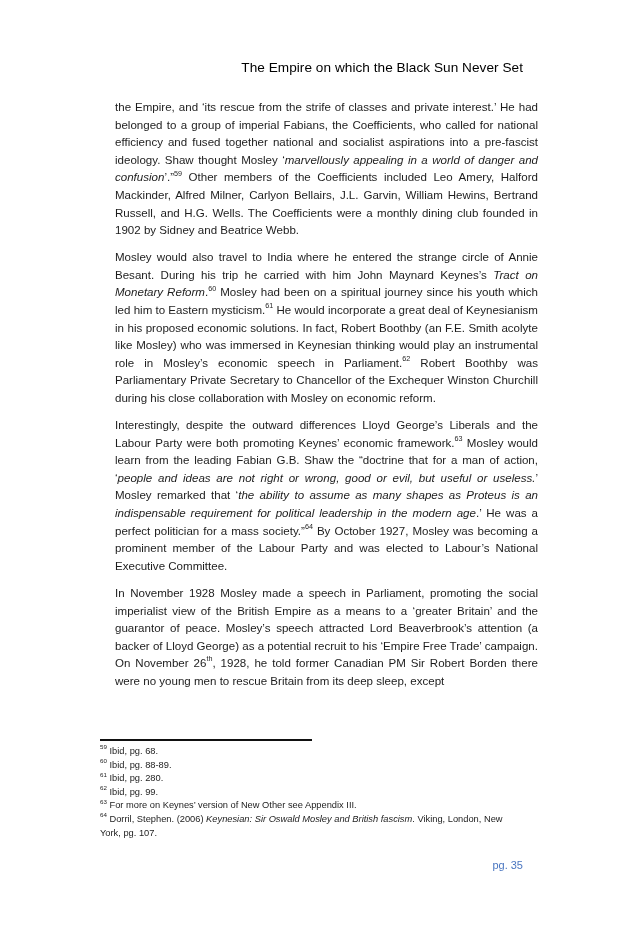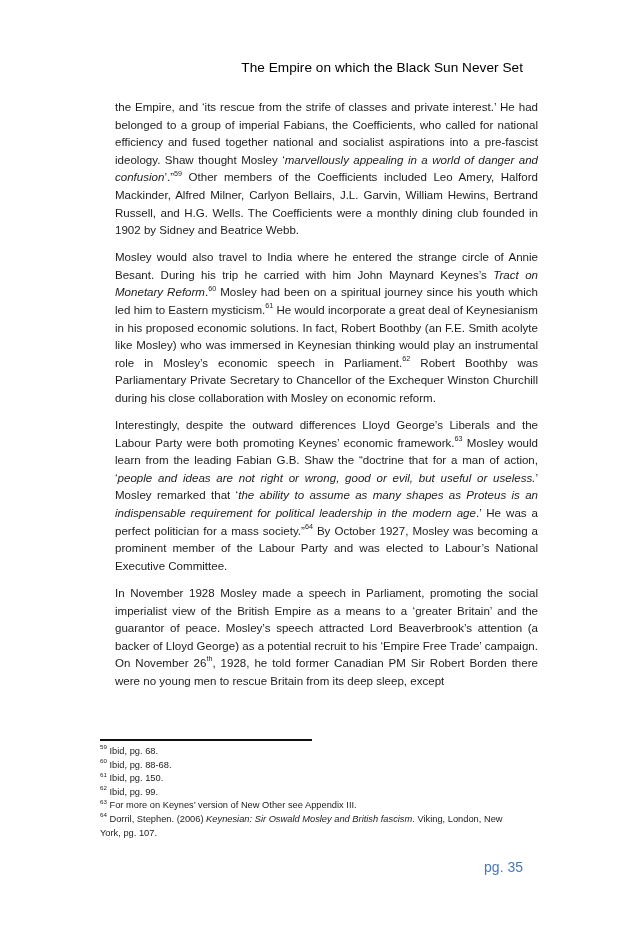--- a/index.html
+++ b/index.html
@@ -68,21 +68,21 @@
       font-size: 9.3px;
       line-height: 13.6px;
       color: #1c1c1c;
     }
     .footnotes .fn { margin: 0; }
     .footnotes sup { font-size: 6.2px; top: -0.5px; }
     .page-number {
       position: absolute;
       top: 859px;
       right: 103px;
-      font-size: 14px;
+      font-size: 11px;
       color: #4a76c0;
       white-space: nowrap;
       text-align: right;
     }
   </style>
 </head>
 <body>
 
 <div class="page">
 
@@ -92,22 +92,22 @@
     <p><span>the Empire, and ‘its rescue from the strife of classes and private interest.’ He had belonged to a group of imperial Fabians, the Coefficients, who called for national efficiency and fused together national and socialist aspirations into a pre-fascist ideology. Shaw thought Mosley ‘</span><i>marvellously appealing in a world of danger and confusion</i><span>’.”</span><sup>59</sup><span> Other members of the Coefficients included Leo Amery, Halford Mackinder, Alfred Milner, Carlyon Bellairs, J.L. Garvin, William Hewins, Bertrand Russell, and H.G. Wells. The Coefficients were a monthly dining club founded in 1902 by Sidney and Beatrice Webb.</span></p>
     <p><span>Mosley would also travel to India where he entered the strange circle of Annie Besant. During his trip he carried with him John Maynard Keynes’s </span><i>Tract on Monetary Reform</i><span>.</span><sup>60</sup><span> Mosley had been on a spiritual journey since his youth which led him to Eastern mysticism.</span><sup>61</sup><span> He would incorporate a great deal of Keynesianism in his proposed economic solutions. In fact, Robert Boothby (an F.E. Smith acolyte like Mosley) who was immersed in Keynesian thinking would play an instrumental role in Mosley’s economic speech in Parliament.</span><sup>62</sup><span> Robert Boothby was Parliamentary Private Secretary to Chancellor of the Exchequer Winston Churchill during his close collaboration with Mosley on economic reform.</span></p>
     <p><span>Interestingly, despite the outward differences Lloyd George’s Liberals and the Labour Party were both promoting Keynes’ economic framework.</span><sup>63</sup><span> Mosley would learn from the leading Fabian G.B. Shaw the “doctrine that for a man of action, ‘</span><i>people and ideas are not right or wrong, good or evil, but useful or useless.</i><span>’ Mosley remarked that ‘</span><i>the ability to assume as many shapes as Proteus is an indispensable requirement for political leadership in the modern age</i><span>.’ He was a perfect politician for a mass society.”</span><sup>64</sup><span> By October 1927, Mosley was becoming a prominent member of the Labour Party and was elected to Labour’s National Executive Committee.</span></p>
     <p><span>In November 1928 Mosley made a speech in Parliament, promoting the social imperialist view of the British Empire as a means to a ‘greater Britain’ and the guarantor of peace. Mosley’s speech attracted Lord Beaverbrook’s attention (a backer of Lloyd George) as a potential recruit to his ‘Empire Free Trade’ campaign. On November 26</span><sup>th</sup><span>, 1928, he told former Canadian PM Sir Robert Borden there were no young men to rescue Britain from its deep sleep, except</span></p>
   </div>
 
   <div class="footnote-rule"></div>
 
   <div class="footnotes">
     <div class="fn"><sup>59</sup><span> Ibid, pg. 68.</span></div>
-    <div class="fn"><sup>60</sup><span> Ibid, pg. 88-68.</span></div>
-    <div class="fn"><sup>61</sup><span> Ibid, pg. 150.</span></div>
+    <div class="fn"><sup>60</sup><span> Ibid, pg. 88-89.</span></div>
+    <div class="fn"><sup>61</sup><span> Ibid, pg. 280.</span></div>
     <div class="fn"><sup>62</sup><span> Ibid, pg. 99.</span></div>
     <div class="fn"><sup>63</sup><span> For more on Keynes’ version of New Other see Appendix III.</span></div>
     <div class="fn"><sup>64</sup><span> Dorril, Stephen. (2006) </span><i>Keynesian: Sir Oswald Mosley and British fascism</i><span>. Viking, London, New York, pg. 107.</span></div>
   </div>
 
   <div class="page-number">pg. 35</div>
 
 </div>
 
 </body></html>

